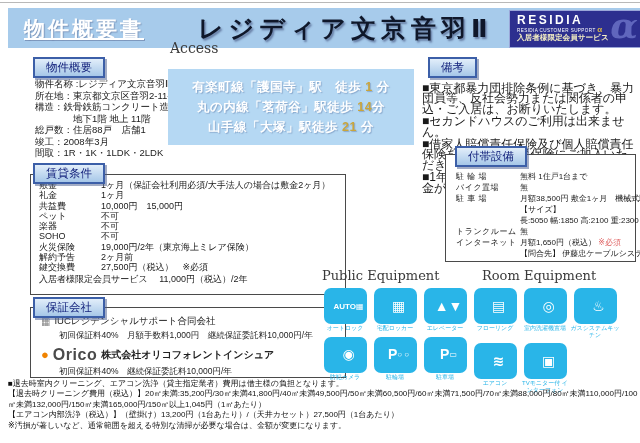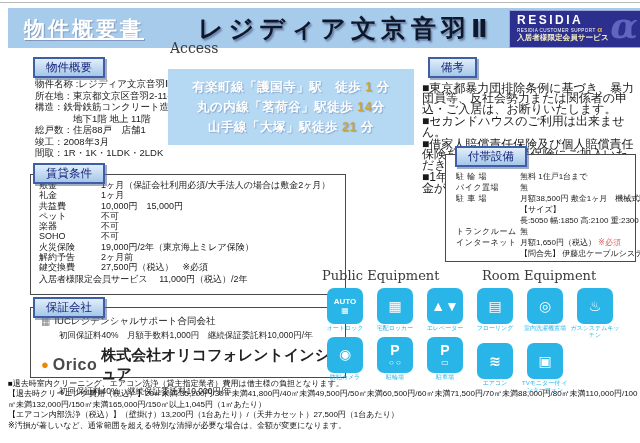--- a/index.html
+++ b/index.html
@@ -58,28 +58,28 @@
   .frow .flab{width:64px;flex:none;letter-spacing:.5px;}
   .red{color:#e06464;}
 
   
   .g-in{padding:7px 10px;}
   .gname{display:flex;align-items:center;font-size:9.5px;color:#222;gap:4px;}
   .gdetail{font-size:8.5px;color:#222;margin:2px 0 4px 18px;white-space:nowrap;}
   .iuc-ic{color:#8a8a8a;font-size:10px;}
   .orico-dot{color:#f08300;font-size:13px;line-height:10px;}
   .orico-word{font-weight:bold;font-size:16px;color:#4a4a4a;letter-spacing:.5px;}
-  .gname b{font-size:15px;color:#222;}
+  .gname b{font-size:10px;color:#222;}
 
   
   .eq-h{position:absolute;font-family:"DejaVu Serif","Liberation Serif",serif;font-size:13px;color:#3a3a3a;white-space:nowrap;}
   .igrid{position:absolute;display:grid;grid-template-columns:repeat(3,50px);row-gap:5px;}
   .icell{width:50px;text-align:center;}
   .tile{width:36px;height:36px;margin:0 auto;border-radius:7px;background:#29b5e8;color:#fff;
-    display:flex;flex-direction:column;align-items:center;justify-content:center;font-weight:bold;}
+    display:flex;flex-direction:row;align-items:center;justify-content:center;font-weight:bold;padding-left:7px;}
   .tile .gl{font-size:14px;line-height:15px;}
   .tile .gl.small{font-size:8px;line-height:9px;}
   .tile .sub{font-size:8px;line-height:9px;}
   .ilabel{margin-top:1px;font-size:6px;line-height:6.5px;color:#29b5e8;}
 
   
   .footer{position:absolute;left:8px;top:379px;width:630px;font-size:8px;line-height:10.4px;color:#111;}
   .footer p{margin:0;}
 </style>
 </head>

